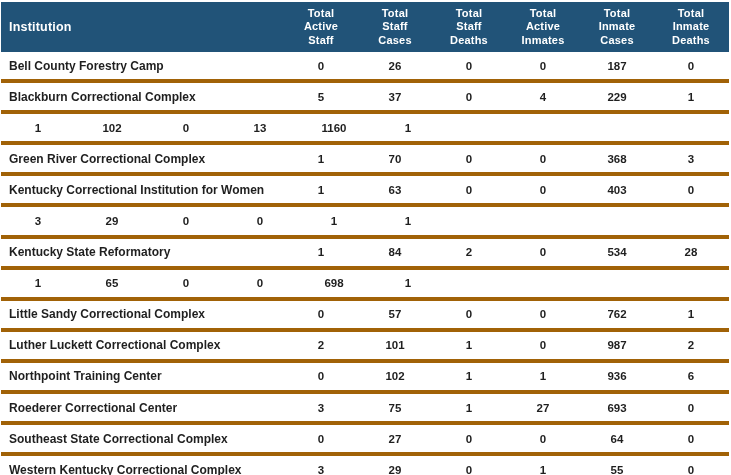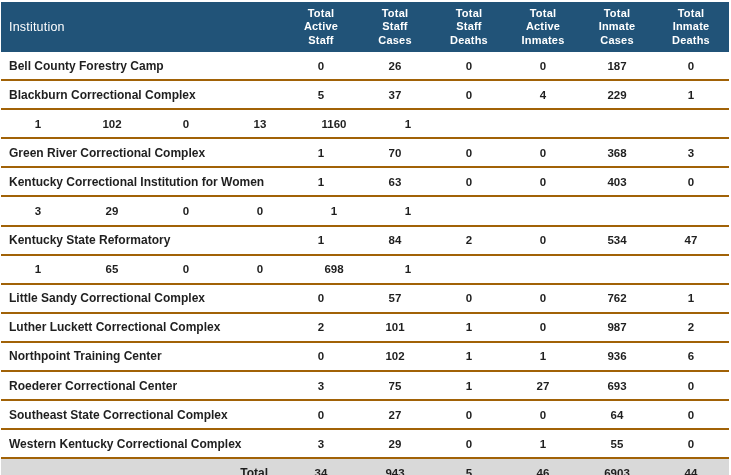--- a/index.html
+++ b/index.html
@@ -9,33 +9,33 @@
   }
   .table-wrap { margin:2px 0 0 1px; width:728px; }
 
   
   .thead {
     display:flex; background:#215378; height:50px; color:#ffffff;
   }
   .th-inst {
     width:283px; box-sizing:border-box; padding-left:8px;
     display:flex; align-items:center;
-    font-size:12.5px; font-weight:400; letter-spacing:0.2px;
+    font-size:12.5px; font-weight:700; letter-spacing:0.2px;
   }
   .th-num {
     width:74px; display:flex; flex-direction:column;
     justify-content:center; align-items:center;
     font-size:11px; font-weight:700; line-height:13.5px; text-align:center;
     letter-spacing:0.2px;
   }
 
   
   .tr {
     display:flex; align-items:center; height:27.1px;
-    border-bottom:2px solid #a16207; background:#ffffff;
+    border-bottom:4px solid #a16207; background:#ffffff;
   }
   .td-inst {
     width:283px; box-sizing:border-box; padding-left:8px;
     font-size:12px; font-weight:700; color:#1f1f1f; white-space:nowrap;
     overflow:hidden;
   }
   .td-num {
     width:74px; text-align:center; font-size:11.5px; font-weight:700;
     color:#1f1f1f;
   }
@@ -145,21 +145,21 @@
     <div class="td-num">1</div>
   </div>
 
   <div class="tr">
     <div class="td-inst">Kentucky State Reformatory</div>
     <div class="td-num">1</div>
     <div class="td-num">84</div>
     <div class="td-num">2</div>
     <div class="td-num">0</div>
     <div class="td-num">534</div>
-    <div class="td-num">47</div>
+    <div class="td-num">28</div>
   </div>
 
   <div class="tr">
     <div class="td-num">1</div>
     <div class="td-num">65</div>
     <div class="td-num">0</div>
     <div class="td-num">0</div>
     <div class="td-num">698</div>
     <div class="td-num">1</div>
   </div>

